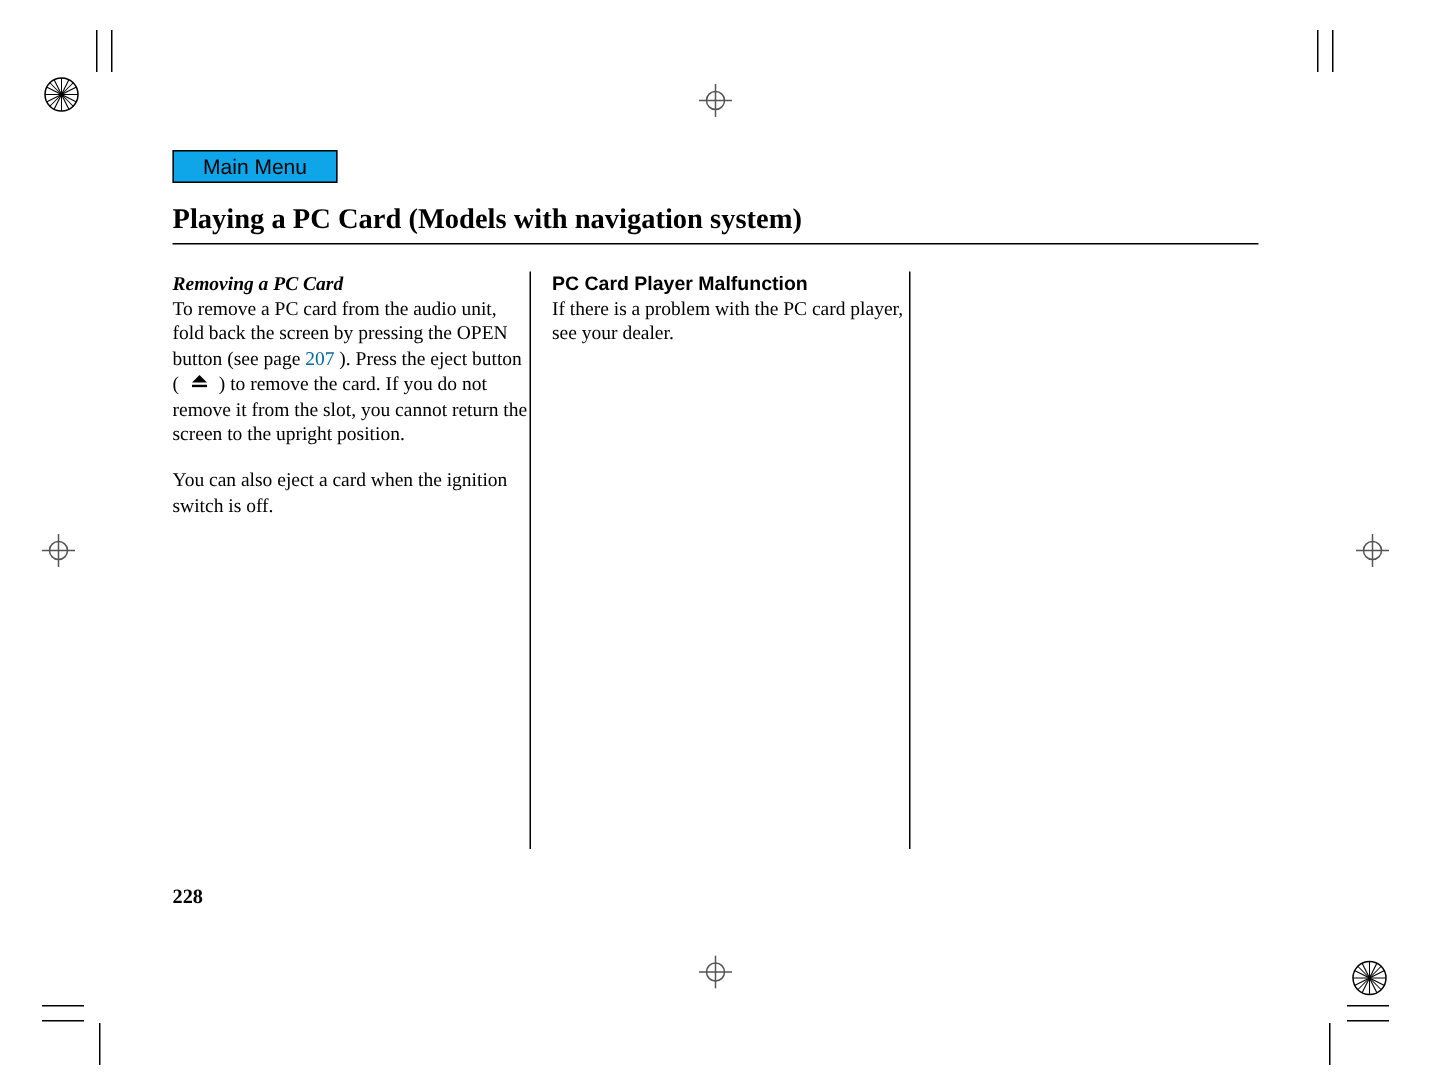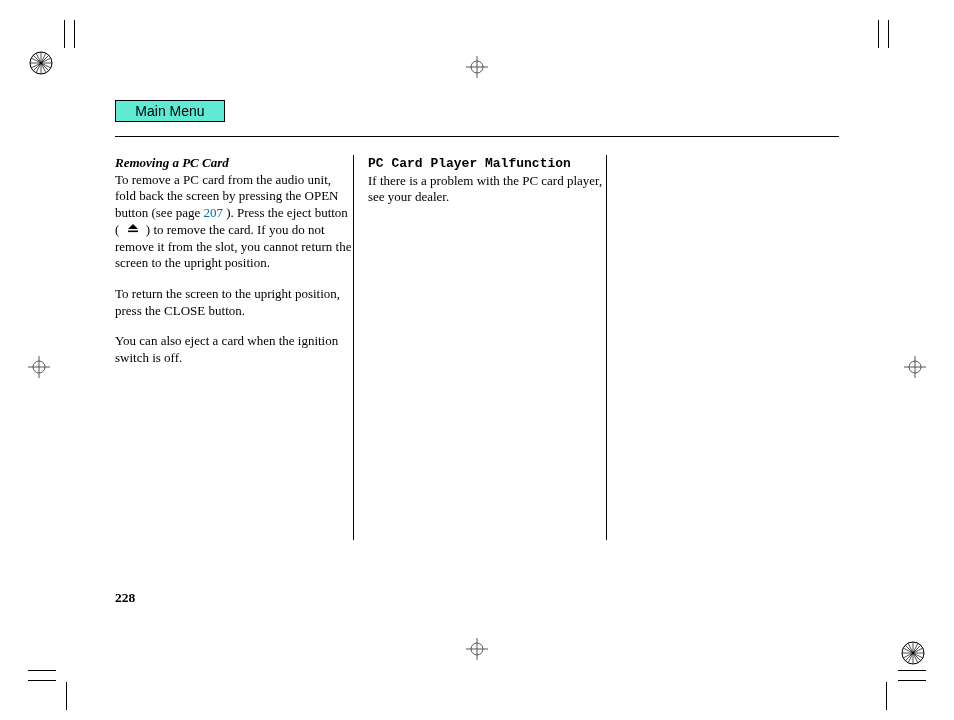--- a/index.html
+++ b/index.html
@@ -13,31 +13,31 @@
   .reg-mark{position:absolute}
   .reg-center-top{top:56px;left:50%;transform:translateX(-50%)}
   .reg-center-bottom{bottom:56px;left:50%;transform:translateX(-50%)}
   .reg-left{top:356px;left:28px}
   .reg-right{top:356px;right:28px}
   .burst{position:absolute}
   .burst-tl{top:50px;left:28px}
   .burst-br{bottom:50px;right:28px}
   .page{position:absolute;top:100px;left:115px;right:115px;bottom:110px}
   .nav-row{display:flex;gap:18px;margin-bottom:14px}
-  .nav-btn{border:1.5px solid #000;font-family:Arial,Helvetica,sans-serif;font-size:14px;padding:2px 0;text-align:center;background:#5eead4;cursor:pointer}
+  .nav-btn{border:1.5px solid #000;font-family:Arial,Helvetica,sans-serif;font-size:14px;padding:2px 0;text-align:center;background:#0ea5e9;cursor:pointer}
   .nav-btn.mm{width:108px}
   .nav-btn.toc{width:150px}
   .title{font-family:Georgia,serif;font-weight:bold;font-size:19px;margin:0 0 4px 0}
   .title-rule{border:none;border-top:1px solid #000;margin:0 0 18px 0}
   .cols{display:flex;gap:0}
   .col{font-size:13px;line-height:1.28;}
   .col1{width:238px;border-right:1px solid #000;min-height:385px}
   .col2{width:238px;padding-left:14px;border-right:1px solid #000;min-height:385px}
   .subhead{font-style:italic;font-weight:bold;font-family:Georgia,serif}
-  .subhead2{font-weight:bold;font-family:Liberation Mono, monospace}
+  .subhead2{font-weight:bold;font-family:Liberation Sans, sans-serif}
   .p{margin:0 0 14px 0}
   .p0{margin:0}
   .link{color:#0369a1}
   .eject{display:inline-block;vertical-align:middle}
   .pagenum{position:absolute;bottom:4px;left:0;font-weight:bold;font-size:13.5px}
 </style>
 </head>
 <body>
 
 <div class="crop-tl">
@@ -117,38 +117,38 @@
     </g>
   </svg>
 </span>
 
 <div class="page">
 
   <div class="nav-row">
     <div class="nav-btn mm">Main Menu</div>
   </div>
 
+  <h1 class="title">Playing a PC Card (Models with navigation system)</h1>
   <hr class="title-rule">
 
   <div class="cols">
     <div class="col col1">
       <p class="p">
         <span class="subhead">Removing a PC Card</span><br>
         <span>To remove a PC card from the audio unit, fold back the screen by pressing the OPEN button (see page </span>
         <span class="link">207</span>
         <span> ). Press the eject button (</span>
         <span class="eject">
           <svg width="20" height="11" viewBox="0 0 20 11">
               <polygon points="10,1 15,6 5,6" fill="#000"></polygon>
               <rect x="5" y="7.5" width="10" height="1.6" fill="#000"></rect>
             </svg>
         </span>
         <span>) to remove the card. If you do not remove it from the slot, you cannot return the screen to the upright position.</span>
       </p>
-      <p class="p">To return the screen to the upright position, press the CLOSE button.</p>
       <p class="p0">You can also eject a card when the ignition switch is off.</p>
     </div>
 
     <div class="col col2">
       <p class="p0">
         <span class="subhead2">PC Card Player Malfunction</span><br>
         <span>If there is a problem with the PC card player, see your dealer.</span>
       </p>
     </div>
   </div>

